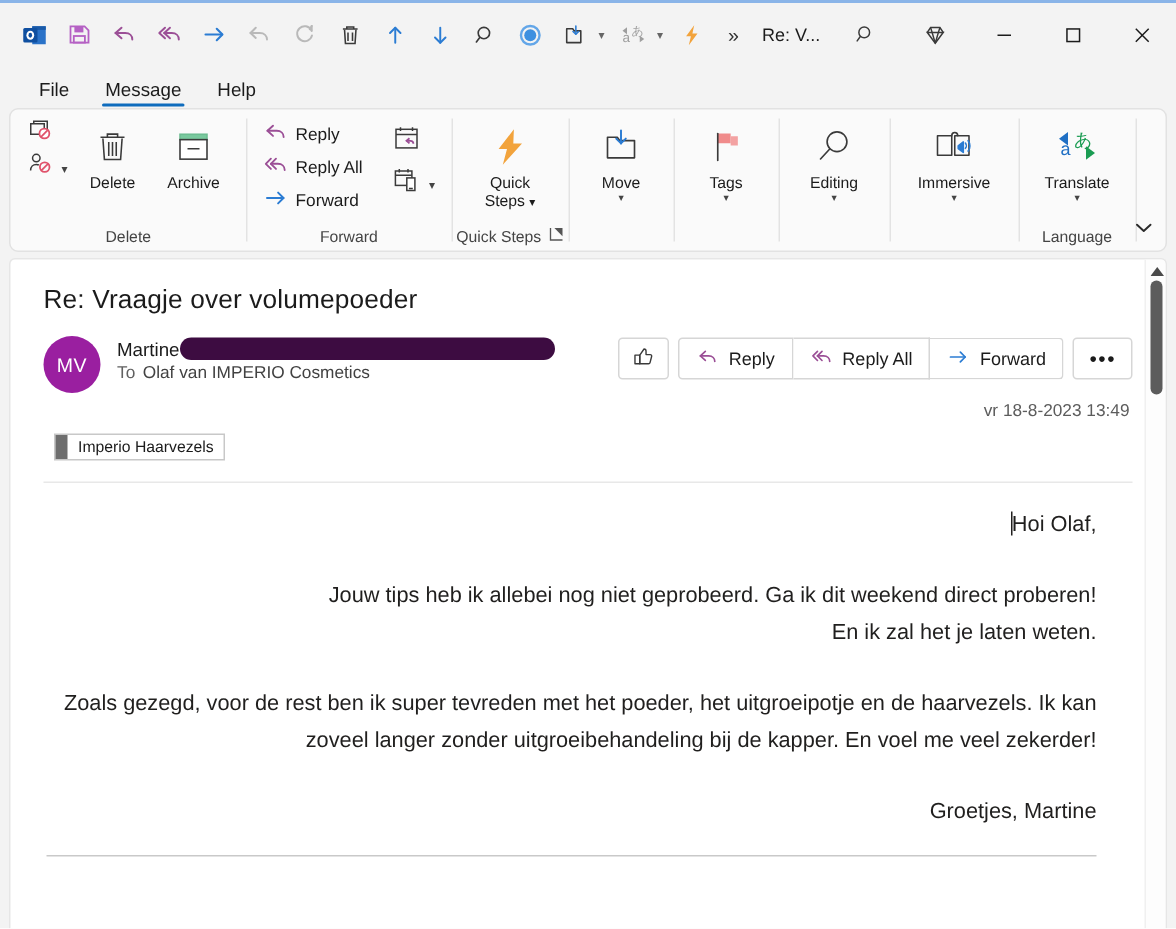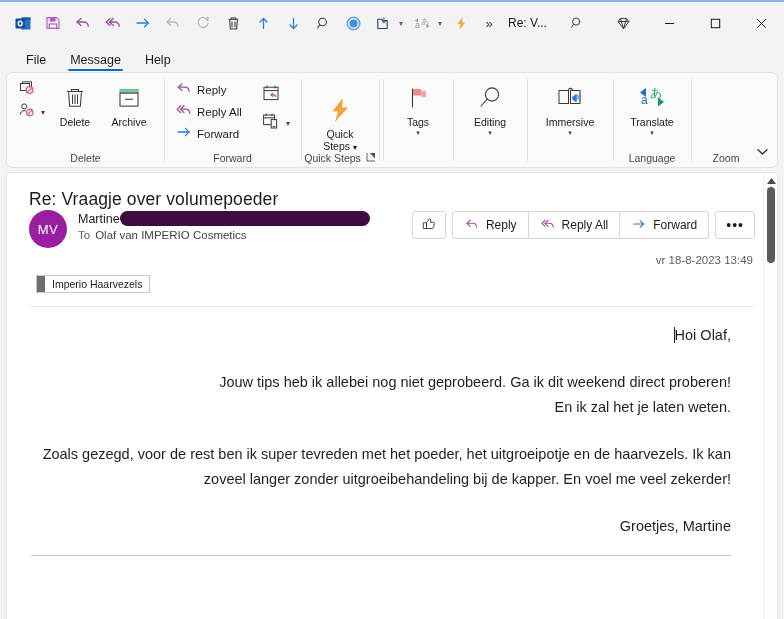--- a/index.html
+++ b/index.html
@@ -144,21 +144,21 @@
     position: relative;
     overflow: hidden;
     display: flex; flex-direction: column;
   }
   .msg-head { padding: 16px 22px 0 22px; flex: 0 0 auto; }
   .subject {
     font-size: 17.5px; color: #1b1b1b; font-weight: 400;
     letter-spacing: 0.1px;
   }
   .sender-row {
-    display: flex; align-items: flex-start; margin-top: 0;
+    display: flex; align-items: flex-start; margin-top: 14px;
   }
   .avatar {
     width: 38px; height: 38px; border-radius: 50%;
     background: #9a1fa0;
     color: #fff; font-size: 13px;
     display: flex; align-items: center; justify-content: center;
     flex: 0 0 auto; letter-spacing: 0.5px;
   }
   .sender-info { margin-left: 11px; padding-top: 1px; flex: 1 1 auto; min-width: 0; }
   .sender-line { display: flex; align-items: center; }
@@ -502,21 +502,21 @@
                 </svg>
               </span>
               <span style="font-size:8px;color:#444;">▾</span>
             </div>
           </div>
         </div>
         <div class="group-label">Forward</div>
       </div>
 
       <div class="group">
-        <div class="group-body" style="align-items:flex-end;">
+        <div class="group-body" style="align-items:flex-start;">
           <div class="bigbtn" style="width:62px;">
             <span class="ico">
               <svg width="28" height="28" viewBox="0 0 28 28">
                 <path d="M16.6 2.2L6.4 15.4h5.6L9.2 25.8 22 11.6h-5.8z" fill="#f2a33c"></path>
               </svg>
             </span>
 
             <span class="lbl">Quick<br>Steps <span style="font-size:8px;">▾</span></span>
           </div>
         </div>
@@ -525,20 +525,33 @@
           <span class="launcher">
             <svg width="10" height="10" viewBox="0 0 10 10" fill="none" stroke="#555" stroke-width="0.9">
               <path d="M1 1v8h8"></path>
                 <path d="M9 1v5.5L3.6 1z" fill="#555" stroke="none"></path>
             </svg>
           </span>
         </div>
       </div>
 
       <div class="group">
+        <div class="group-body">
+          <div class="bigbtn">
+            <span class="ico">
+              <svg width="28" height="28" viewBox="0 0 28 28" fill="none" stroke="#3a3a3a" stroke-width="1.1" stroke-linecap="round" stroke-linejoin="round">
+                <path d="M5 7.5h6.5l1.6 2.2h9.9v11.5H5z"></path>
+                <path d="M14 3v8.6" stroke="#2b7cd3" stroke-width="1.3"></path>
+                <path d="M10.8 8.4l3.2 3.2 3.2-3.2" stroke="#2b7cd3" stroke-width="1.3"></path>
+              </svg>
+            </span>
+            <span class="lbl">Move</span>
+            <span class="chev">▾</span>
+          </div>
+        </div>
         <div class="group-label"></div>
       </div>
 
       <div class="group">
         <div class="group-body">
           <div class="bigbtn">
             <span class="ico">
               <svg width="28" height="28" viewBox="0 0 28 28">
                 <path d="M8.5 5h8.6v6.5H8.5z" fill="#f08b8b"></path>
                 <path d="M17.1 6.8h4.8v6.2h-4.8z" fill="#f3a2a2"></path>

